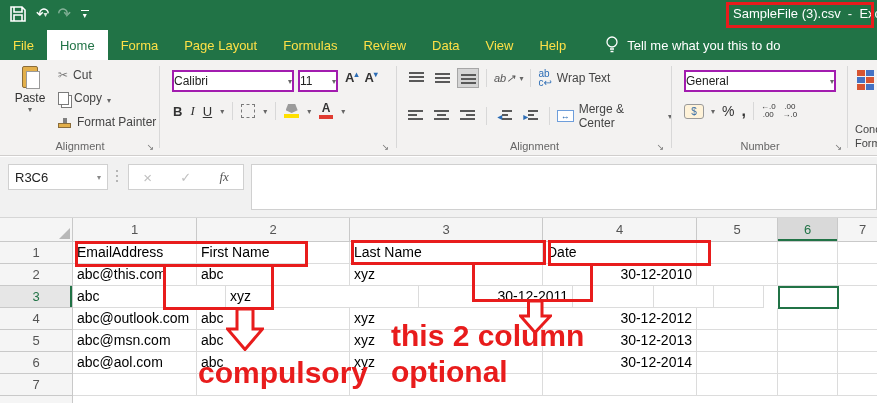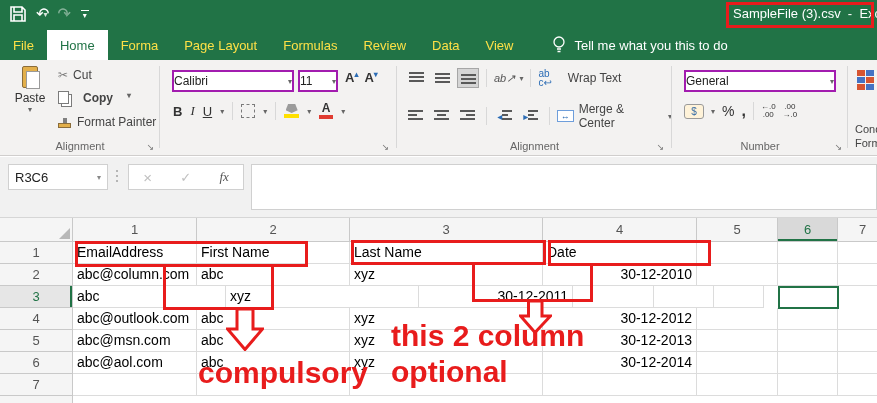--- a/index.html
+++ b/index.html
@@ -129,20 +129,21 @@
 
   <div class="tabbar">
     <div class="tab">File</div>
     <div class="tab active">Home</div>
     <div class="tab">Forma</div>
     <div class="tab">Page Layout</div>
     <div class="tab">Formulas</div>
     <div class="tab">Review</div>
     <div class="tab">Data</div>
     <div class="tab">View</div>
+    <div class="tab">Help</div>
     <div class="tellme">
       <svg class="bulb" viewBox="0 0 14 18">
           <circle cx="7" cy="6" r="5" fill="none" stroke="#fff" stroke-width="1.3"></circle>
           <path d="M5 13 h4 M5.5 15.5 h3" stroke="#fff" stroke-width="1.3" fill="none"></path>
         </svg>
       <span>Tell me what you this to do</span>
     </div>
   </div>
 
   <div class="ribbon">
@@ -150,21 +151,21 @@
     <div class="group" style="left:0;width:160px;">
       <div style="position:absolute;left:8px;top:6px;width:44px;text-align:center;">
         <div class="clipicon" style="margin:0 auto;"></div>
         <div style="margin-top:3px;font-size:12px;color:#333;">Paste</div>
         <div class="ddv">▾</div>
       </div>
       <div style="position:absolute;left:58px;top:8px;display:flex;align-items:center;gap:5px;">
         <span style="color:#777;font-size:12px;">✂</span>
         <span>Cut</span>
       </div>
-      <div style="position:absolute;left:58px;top:31px;display:flex;align-items:flex-start;gap:14px;font-weight:bold;">
+      <div style="position:absolute;left:58px;top:31px;display:flex;align-items:flex-end;gap:5px;">
         <span class="copyicon"></span>
         <span>Copy</span>
         <span class="ddv">▾</span>
       </div>
       <div style="position:absolute;left:58px;top:55px;display:flex;align-items:center;gap:6px;">
         <span class="painticon"></span>
         <span>Format Painter</span>
       </div>
       <div class="glabel">Alignment</div>
       <span class="launcher" style="right:6px;">↘</span>
@@ -228,21 +229,21 @@
             <span class="bars vbot">
               <i></i>
               <i></i>
               <i></i>
             </span>
           </span>
         <span style="width:1px;height:18px;background:var(--line);margin:0 3px;"></span>
         <span style="font-size:11px;color:#555;font-style:italic;">ab↗</span>
         <span class="ddv">▾</span>
         <span style="width:1px;height:18px;background:var(--line);margin:0 3px;"></span>
-        <span style="display:flex;align-items:center;gap:16px;">
+        <span style="display:flex;align-items:center;gap:5px;">
           <span class="wrapicon">ab<br>c↩</span>
           <span>Wrap Text</span>
         </span>
       </div>
       <div class="btnrow" style="position:absolute;left:8px;top:42px;gap:4px;">
         <span class="ibtn">
             <span class="bars al-l">
               <i></i>
               <i></i>
               <i></i>
@@ -359,21 +360,21 @@
       <div class="cell c2">First Name</div>
       <div class="cell c3">Last Name</div>
       <div class="cell c4">Date</div>
       <div class="cell c5"></div>
       <div class="cell c6"></div>
       <div class="cell c7"></div>
     </div>
 
     <div class="grow">
       <div class="rh">2</div>
-      <div class="cell c1">abc@column.com</div>
+      <div class="cell c1">abc@this.com</div>
       <div class="cell c2">abc</div>
       <div class="cell c3">xyz</div>
       <div class="cell c4 num">30-12-2010</div>
       <div class="cell c5"></div>
       <div class="cell c6"></div>
       <div class="cell c7"></div>
     </div>
 
     <div class="grow">
       <div class="rh selrow">3</div>

